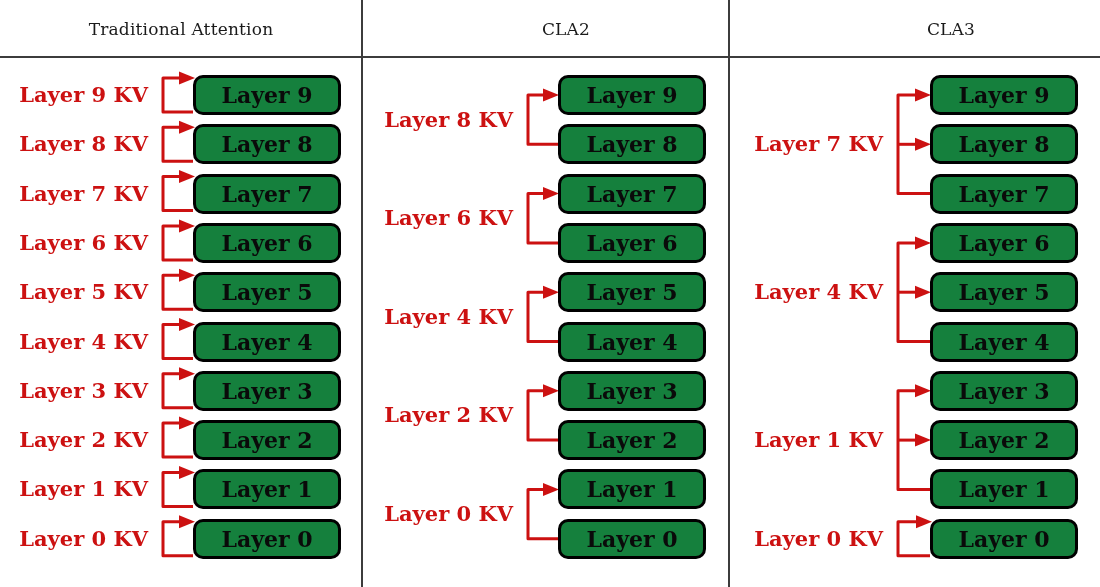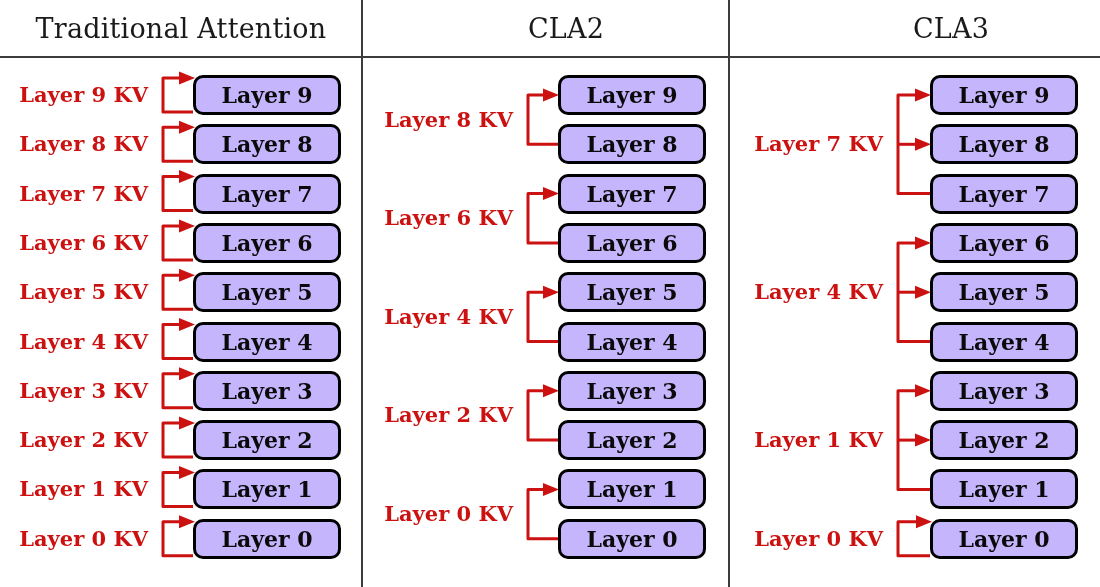--- a/index.html
+++ b/index.html
@@ -15,21 +15,21 @@
     font-family: "DejaVu Serif", serif;
     overflow: hidden;
   }
   .col-header {
     position: absolute;
     top: 0;
     height: 57px;
     display: flex;
     align-items: center;
     justify-content: center;
-    font-size: 27px;
+    font-size: 17px;
     color: #1a1a1a;
     letter-spacing: 0.2px;
   }
   .vline {
     position: absolute;
     top: 0;
     width: 2px;
     height: 587px;
     background: #3c3c3c;
   }
@@ -47,21 +47,21 @@
     top: 0;
     width: 1100px;
     height: 587px;
     pointer-events: none;
   }
   .layer-box {
     position: absolute;
     box-sizing: border-box;
     width: 148px;
     height: 40px;
-    background: #c4b5fd;
+    background: #15803d;
     border: 3px solid #000000;
     border-radius: 10px;
     display: flex;
     align-items: center;
     justify-content: center;
     font-size: 22px;
     font-weight: bold;
     color: #0a0a0a;
   }
   .kv-label {

